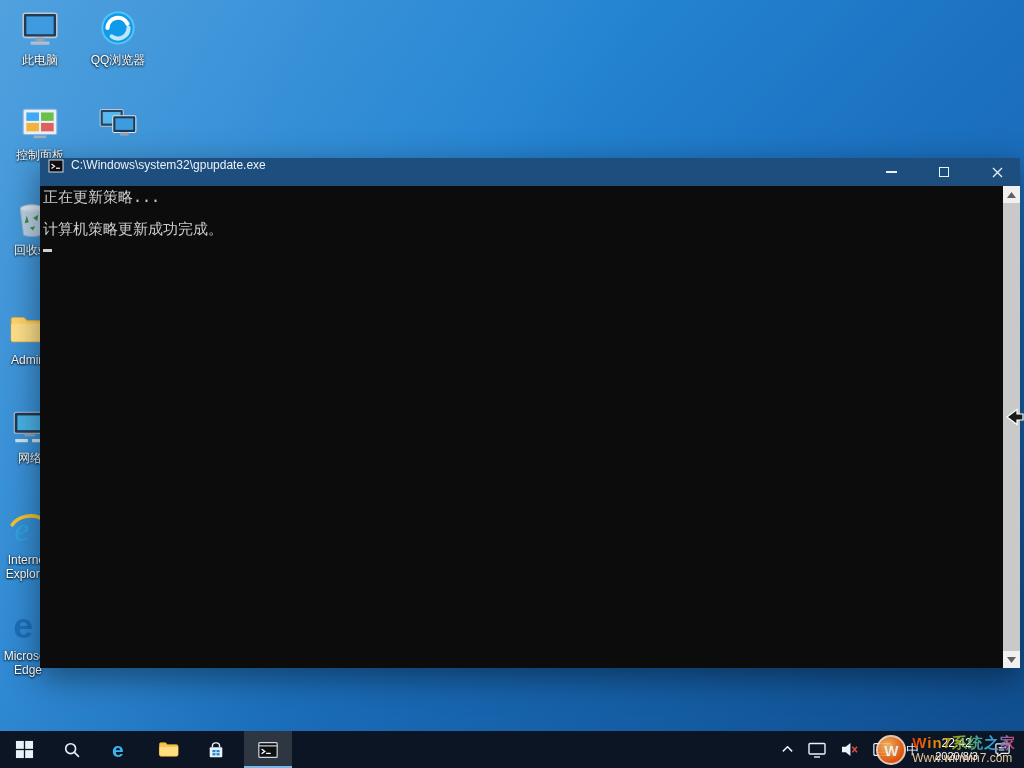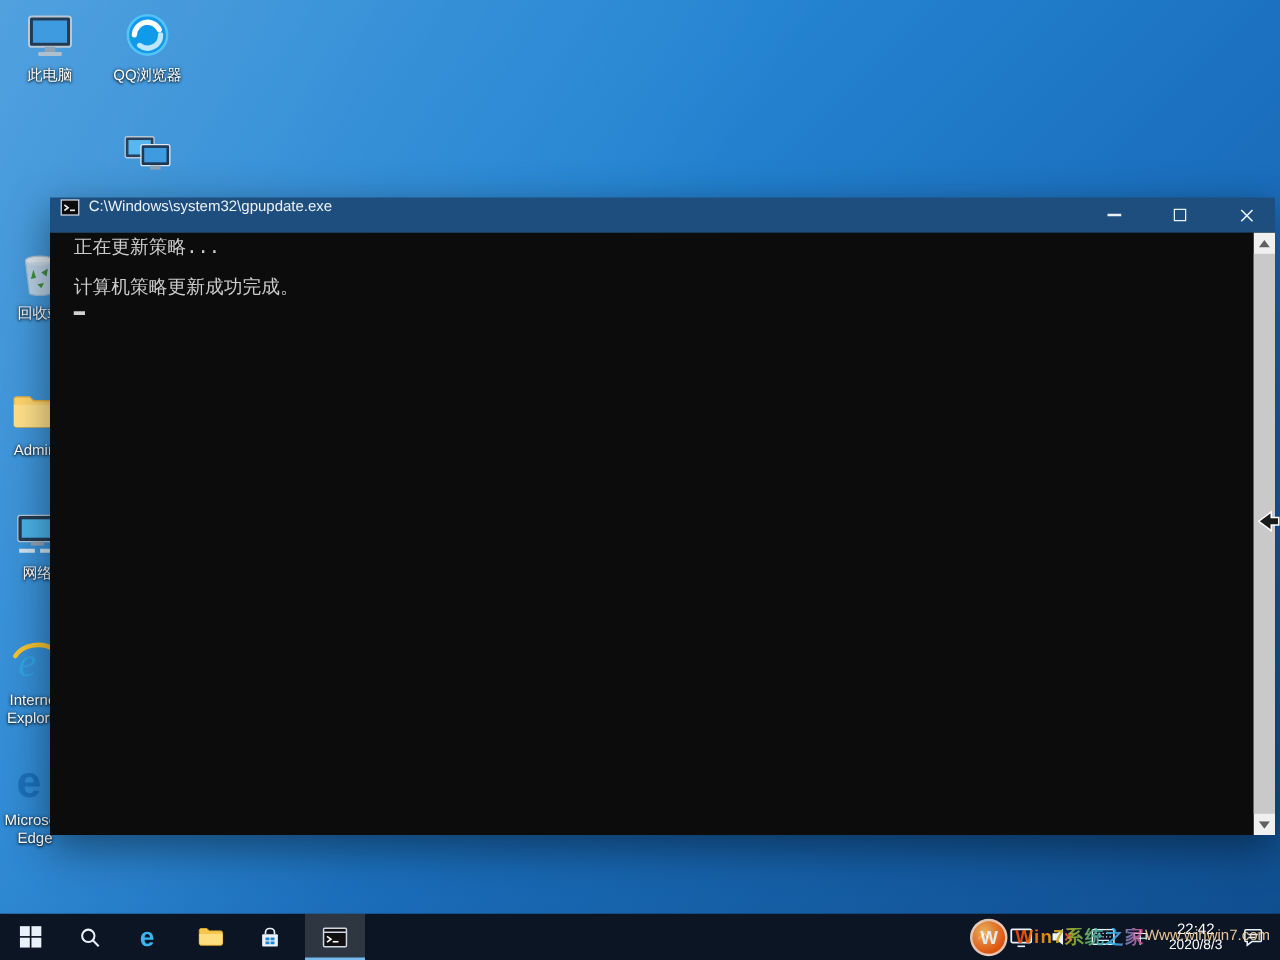--- a/index.html
+++ b/index.html
@@ -20,21 +20,21 @@
           text-shadow:0 1px 2px rgba(0,0,0,.9),0 0 3px rgba(0,0,0,.55)}
 
   
   .window{position:absolute;left:40px;top:158px;width:980px;height:510px;z-index:5;display:flex;flex-direction:column;
           box-shadow:0 10px 32px rgba(0,0,0,.45)}
   .titlebar{height:28px;background:#1e4e7e;display:flex;padding-left:8px;gap:7px;flex:0 0 28px}
   .apptitle{color:#eaf1f8;font-size:12px;flex:1;white-space:nowrap;overflow:hidden}
   .wc{width:46px;height:28px;display:flex;align-items:center;justify-content:center;cursor:pointer}
   .minglyph{width:11px;height:2px;background:#eaf1f8;display:block}
   .maxglyph{width:10px;height:10px;border:1px solid #eaf1f8;display:block}
-  .cbody{flex:1;background:#0c0c0c;position:relative;padding:3px 22px 0 19px;
+  .cbody{flex:1;background:#0c0c0c;position:relative;padding:3px 22px 0 3px;
          font-family:"DejaVu Sans Mono",monospace;font-size:15px;line-height:16px;color:#cccccc;overflow:hidden}
   .cline{height:16px;white-space:pre}
   .cursorline{height:16px;display:flex;align-items:flex-end}
   .ccursor{display:inline-block;width:9px;height:3px;background:#d0d0d0;margin-bottom:1px}
   .scrollbar{position:absolute;top:0;right:0;bottom:0;width:17px;background:#f0f0f0;display:flex;flex-direction:column;align-items:center}
   .sb-arrow{height:17px;width:17px;display:flex;align-items:center;justify-content:center;cursor:pointer;flex:0 0 17px}
   .sb-thumb{flex:1;width:17px;background:#c9c9c9;cursor:pointer}
 
   
   .taskbar{position:absolute;left:0;right:0;bottom:0;height:37px;background:#0c1524;display:flex;align-items:stretch;z-index:10}
@@ -47,21 +47,21 @@
   .clock .time{font-size:12px;line-height:14px}
   .clock .date{font-size:11px;line-height:13px}
   .showdesk{width:6px;padding:0;border-left:1px solid rgba(255,255,255,.25)}
 
   
   .watermark{position:absolute;right:8px;bottom:3px;z-index:40;display:flex;align-items:center;gap:6px;opacity:.9;pointer-events:none}
   .wm-logo{width:30px;height:30px;border-radius:50%;flex:0 0 30px;
            background:radial-gradient(circle at 35% 32%,#ffc168,#f4590a 72%);
            color:#fff;font-weight:bold;font-size:15px;display:flex;align-items:center;justify-content:center;
            border:2px solid rgba(255,255,255,.75)}
-  .wm-col{display:flex;flex-direction:row;line-height:1.1}
+  .wm-col{display:flex;flex-direction:column;line-height:1.1}
   .wm-title{font-size:15px;font-weight:bold;letter-spacing:1px;
             background:linear-gradient(90deg,#ff3d00,#ffa000,#7cb342,#29b6f6,#ec407a);
             -webkit-background-clip:text;background-clip:text;color:transparent}
   .wm-url{font-size:12px;color:#ffd9a6}
 
   
   .mcursor{position:absolute;left:1006px;top:407px;z-index:50;pointer-events:none}
 </style>
 </head>
 <body>
@@ -86,20 +86,33 @@
       <svg viewBox="0 0 40 40" width="42" height="42">
           <circle cx="20" cy="19" r="16" fill="#0f9bea"></circle>
           <circle cx="20" cy="19" r="15" fill="none" stroke="#58c2f5" stroke-width="2"></circle>
           <path d="M10 19a10 10 0 0 1 19-4" fill="none" stroke="#ffffff" stroke-width="4" stroke-linecap="round"></path>
           <path d="M30 19a10 10 0 0 1-16 8" fill="none" stroke="#bfe7fb" stroke-width="4" stroke-linecap="round"></path>
         </svg>
     </span>
     <span class="ilabel">QQ浏览器</span>
   </div>
 
+  <div class="dicon" style="left:2px;top:103px">
+    <span class="iglyph">
+      <svg viewBox="0 0 40 40" width="42" height="42">
+          <rect x="4" y="6" width="32" height="24" rx="2" fill="#e7f0f9" stroke="#8fb6d9"></rect>
+          <rect x="7" y="9" width="12" height="8" fill="#3fa9f5"></rect>
+          <rect x="21" y="9" width="12" height="8" fill="#6cc04a"></rect>
+          <rect x="7" y="19" width="12" height="8" fill="#f2b33d"></rect>
+          <rect x="21" y="19" width="12" height="8" fill="#e25f5f"></rect>
+          <rect x="14" y="31" width="12" height="2.5" fill="#9fb2c4"></rect>
+        </svg>
+    </span>
+    <span class="ilabel">控制面板</span>
+  </div>
 
   <div class="dicon" style="left:80px;top:101px">
     <span class="iglyph">
       <svg viewBox="0 0 40 40" width="42" height="42">
           <rect x="3" y="8" width="22" height="16" rx="1.5" fill="#27415c" stroke="#b9c7d6"></rect>
           <rect x="5.5" y="10.5" width="17" height="11" fill="#58b7ee"></rect>
           <rect x="15" y="14" width="22" height="16" rx="1.5" fill="#1d3954" stroke="#dfe8f0"></rect>
           <rect x="17.5" y="16.5" width="17" height="11" fill="#3f9be0"></rect>
           <rect x="22" y="30" width="8" height="3" fill="#8fa3b5"></rect>
         </svg>

